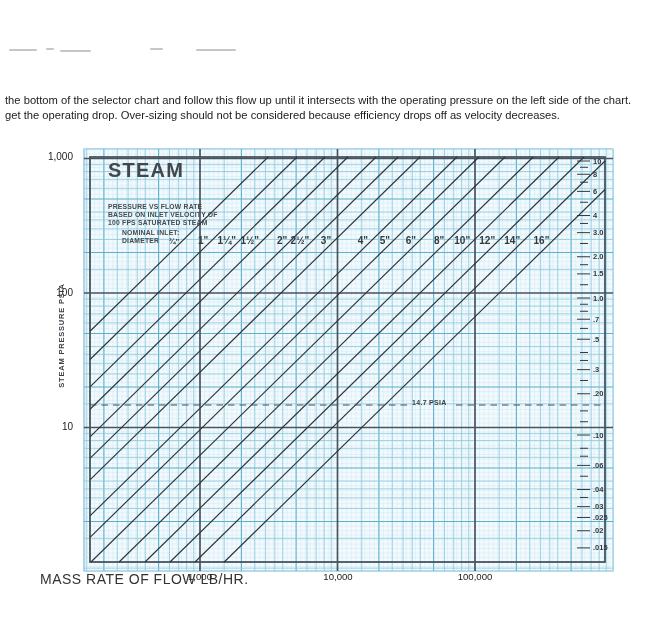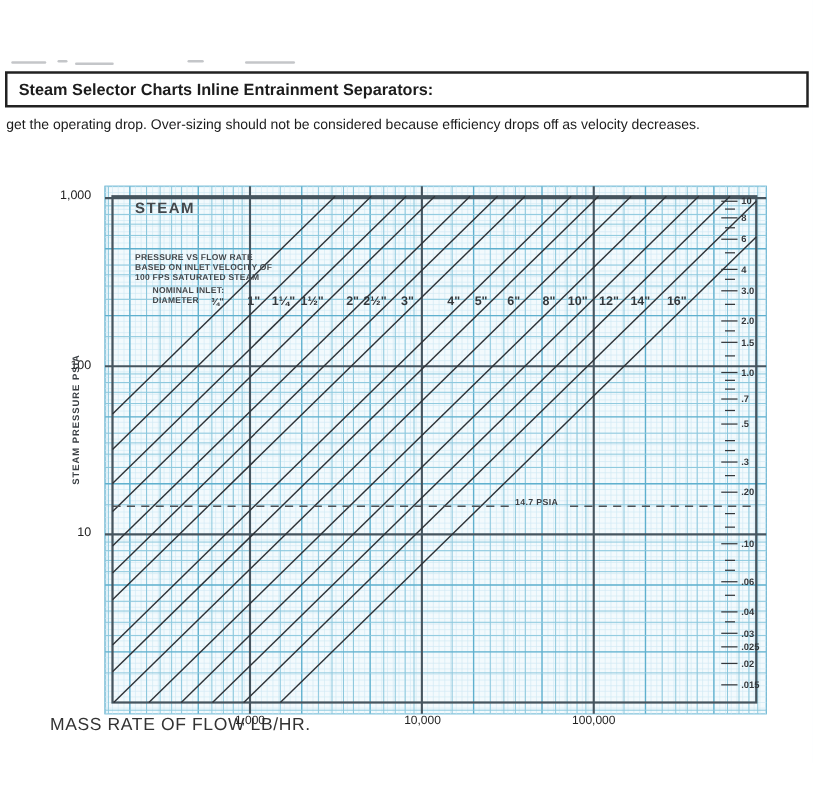--- a/index.html
+++ b/index.html
@@ -11,21 +11,21 @@
   #title-box{position:absolute;left:4px;top:57px;width:639px;height:25px;border:2px solid #222;
              background:#fff;}
   #title-box .t{font-size:13px;font-weight:bold;line-height:25px;padding-left:9px;white-space:nowrap;}
   
   #intro{position:absolute;left:5px;top:93px;width:644px;font-size:11.2px;line-height:14.5px;
          color:#1b1b1b;}
   #intro div{white-space:nowrap;}
   
   #chart-svg{position:absolute;left:0;top:0;z-index:1;}
   .ov{position:absolute;z-index:2;color:#3a3f44;}
-  #c-title1{left:108px;top:159px;font-size:12px;font-weight:bold;letter-spacing:1.2px;color:#43474b;}
+  #c-title1{left:108px;top:159px;font-size:20px;font-weight:bold;letter-spacing:1.2px;color:#43474b;}
   #c-title2{left:108px;top:180px;font-size:16px;font-weight:bold;letter-spacing:0.6px;color:#43474b;}
   #c-sub{left:108px;top:203px;font-size:6.8px;font-weight:bold;line-height:8px;letter-spacing:.2px;color:#45494d;}
   #c-nom{left:122px;top:229px;font-size:6.8px;font-weight:bold;line-height:7.8px;letter-spacing:.2px;color:#45494d;}
   .ytick{position:absolute;width:43px;text-align:right;font-size:10px;color:#222;z-index:2;}
   #y-axis-label{position:absolute;left:-28px;top:330px;width:180px;height:11px;text-align:center;
       font-size:7.5px;font-weight:bold;letter-spacing:.8px;color:#3a3f44;
       transform:rotate(-90deg);z-index:2;}
   #x-axis-label{position:absolute;left:40px;top:571px;font-size:14px;letter-spacing:.5px;color:#333;z-index:2;}
   .xtick{position:absolute;top:571px;font-size:9.6px;color:#222;text-align:center;z-index:2;}
   #ref-label{position:absolute;left:412px;top:399px;font-size:7px;font-weight:bold;color:#3c4044;
@@ -35,25 +35,23 @@
 <body>
 
 <div id="page">
 
   <div class="smudge" style="left:9px;top:49px;width:28px;"></div>
   <div class="smudge" style="left:46px;top:48px;width:8px;"></div>
   <div class="smudge" style="left:60px;top:50px;width:31px;"></div>
   <div class="smudge" style="left:150px;top:48px;width:13px;"></div>
   <div class="smudge" style="left:196px;top:49px;width:40px;"></div>
 
-  <div id="title-box">
-    <div class="t">Steam Selector Charts Inline Entrainment Separators:</div>
-  </div>
 
   <div id="intro">
+    <div>the bottom of the selector chart and follow this flow up until it intersects with the operating pressure on the left side of the chart.</div>
     <div>get the operating drop. Over-sizing should not be considered because efficiency drops off as velocity decreases.</div>
   </div>
 
   <svg id="chart-svg" width="650" height="637">
       <g>
         <rect x="84" y="149" width="529" height="422" fill="#f3fafd" stroke="#5fb0ce" stroke-width="1"></rect>
       </g>
       <g>
         <line x1="85.41666666666664" y1="149" x2="85.41666666666664" y2="571" stroke="#cfe9f3" stroke-width="0.5"></line>
         <line x1="89.99999999999996" y1="149" x2="89.99999999999996" y2="571" stroke="#cfe9f3" stroke-width="0.5"></line>

